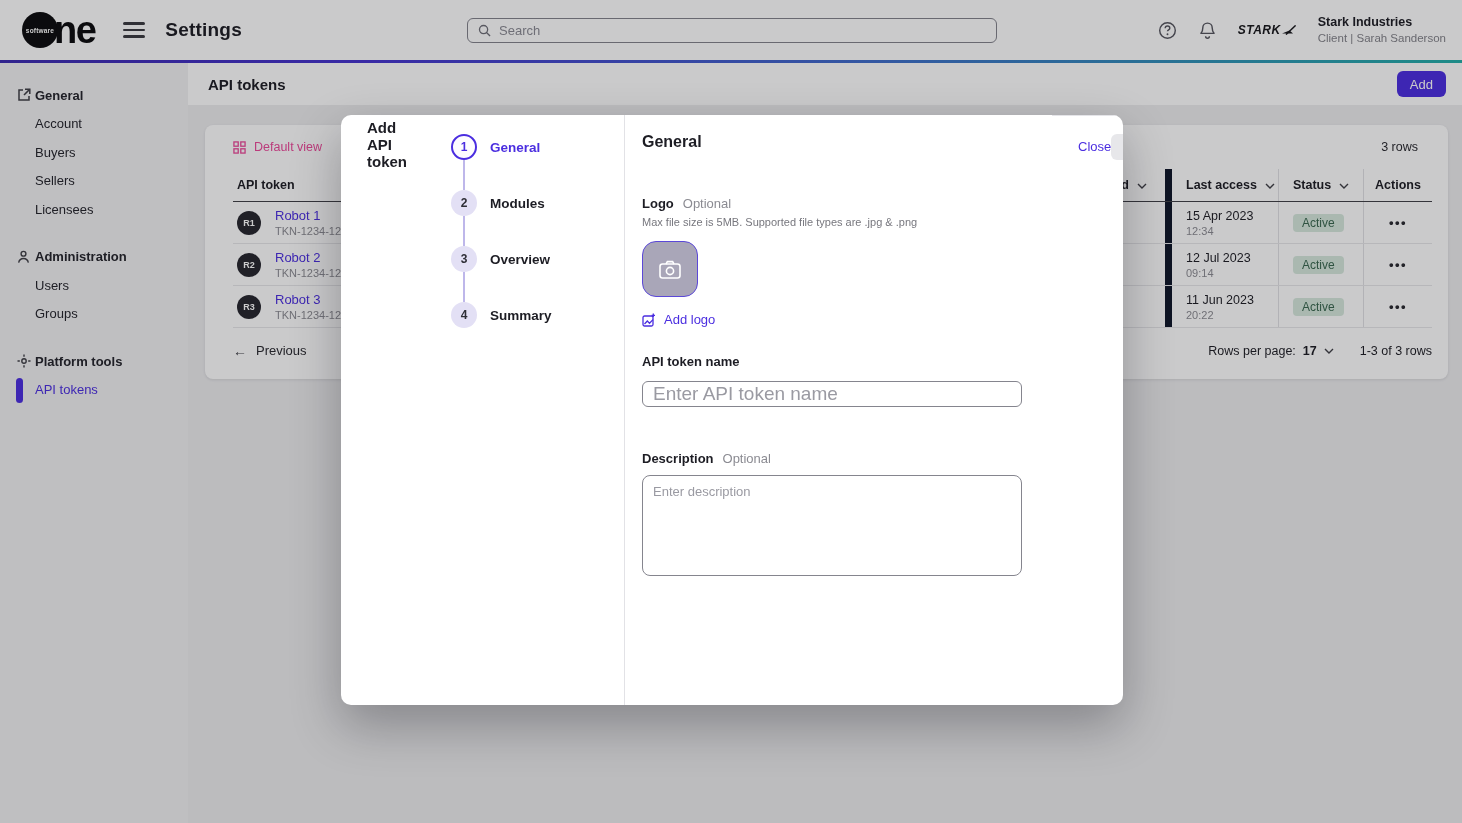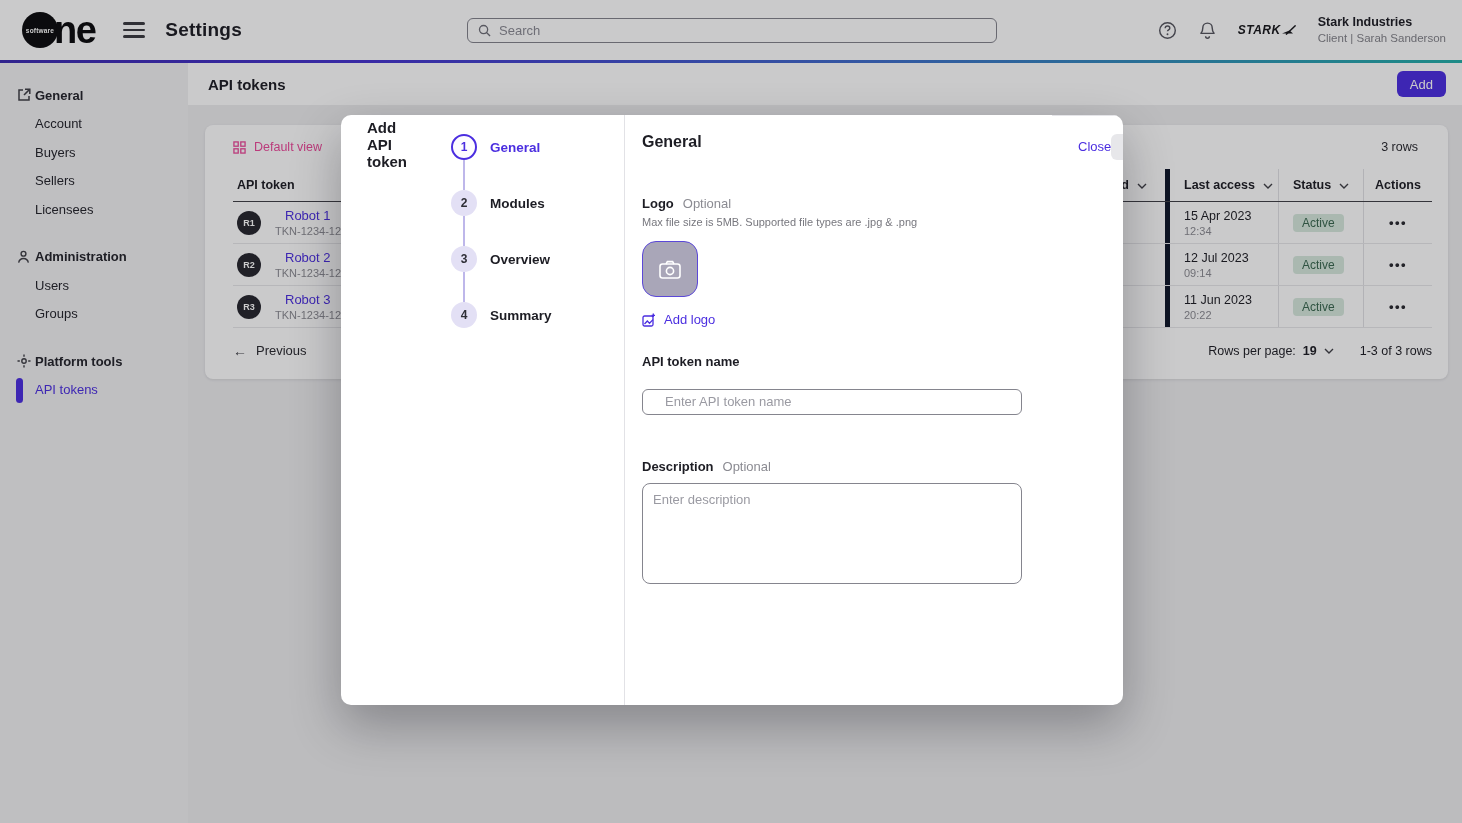--- a/index.html
+++ b/index.html
@@ -47,27 +47,27 @@
   .toolbar { height:44px; display:flex; align-items:center; padding:0 30px 0 28px; gap:20px; }
   .view-switch { display:flex; align-items:center; gap:8px; font-size:12.5px; font-weight:500; cursor:pointer; color:#ec4899; }
   .sort-btn { color:#3f3f46; cursor:pointer; display:flex; }
   .rows-count { margin-left:auto; font-size:12.5px; color:#2a2a30; }
   .tbl { margin:0 16px 0 28px; }
   .thead { display:flex; height:33px; border-bottom:1.5px solid #3f3f46; font-size:12.5px; font-weight:700; }
   .trow { display:flex; height:42px; border-bottom:1px solid #e7e7ea; font-size:12.5px; }
   .cell { display:flex; align-items:center; height:100%; }
   .c-token { flex:1; gap:14px; padding-left:4px; }
   .c-mid { width:300px; justify-content:flex-end; gap:10px; padding-right:18px; border-left:none; }
-  .c-last { width:113px; padding-left:14px; border-left:5px solid #0f172a; }
+  .c-last { width:113px; padding-left:14px; border-left:7px solid #0f172a; }
   .c-status { width:85px; padding-left:14px; border-left:1px solid #e1e1e5; }
   .c-actions { width:69px; justify-content:center; border-left:1px solid #e1e1e5; }
   .thead .cell { gap:8px; }
   .chev { color:#3f3f46; margin-top:1px; }
   .avatar { width:24px; height:24px; border-radius:50%; background:#26262e; color:#fff; font-size:9px; font-weight:700; display:flex; align-items:center; justify-content:center; flex:0 0 auto; }
-  .tok-name { color:#4b2ee0; font-weight:500; font-size:13px; cursor:pointer;margin-left:10px; }
+  .tok-name { color:#4b2ee0; font-weight:500; font-size:13px; cursor:pointer; }
   .tok-sub { color:#8b8b92; font-size:11px; margin-top:2px; white-space:nowrap; }
   .dcell { display:flex; flex-direction:column; justify-content:center; }
   .date { font-size:12.5px; }
   .time { font-size:11px; color:#8b8b92; margin-top:2px; }
   .badge { background:#d6e8dd; color:#39674f; font-size:12px; padding:2px 9px; border-radius:4px; }
   .dots { font-weight:700; letter-spacing:1.5px; color:#2a2a30; cursor:pointer; font-size:13px; }
   .pager { display:flex; align-items:center; height:45px; margin:0 16px 0 28px; font-size:13px; gap:44px; }
   .prev { display:flex; align-items:center; gap:9px; color:#2a2a30; cursor:pointer; }
   .arrow-l { font-size:14px; color:#3f3f46; }
   .pager-right { margin-left:auto; display:flex; align-items:center; gap:26px; font-size:12.5px; }
@@ -89,21 +89,21 @@
   .connector { width:2px; height:30px; background:#beb7ea; margin-left:12px; }
   .form { flex:1; padding:18px 30px 0 17px; }
   .form-heading { font-size:16px; font-weight:700; margin-bottom:25px; }
   .label-row { display:flex; align-items:baseline; gap:9px; }
   .f-label { font-size:13px; font-weight:700; }
   .f-opt { font-size:13px; color:#8b8b92;margin-top:20px; }
   .hint { font-size:11px; color:#77777e; margin-top:5px; }
   .logo-box { width:56px; height:56px; margin-top:13px; border-radius:14px; background:#a9a6b8; border:1.5px solid #5b48d8; display:flex; align-items:center; justify-content:center; color:#fff; cursor:pointer; }
   .add-logo { display:inline-flex; align-items:center; gap:8px; color:#4b2ee0; font-size:13px; font-weight:500; margin-top:15px; cursor:pointer; }
   .fld-name { margin-top:23px; }
-  .text-input { margin-top:20px; width:380px; height:26px; border:1px solid #85858e; border-radius:6px; padding:0 22px; font-size:13px; font-family:inherit; color:#2a2a30; display:block; }
+  .text-input { margin-top:12px; width:380px; height:26px; border:1px solid #85858e; border-radius:6px; padding:0 10px; font-size:19px; font-family:inherit; color:#2a2a30; display:block; }
   .fld-desc { margin-top:24px; }
   .textarea { margin-top:9px; width:380px; height:101px; border:1px solid #85858e; border-radius:8px; padding:8px 10px; font-size:13px; font-family:inherit; color:#2a2a30; resize:none; display:block; }
   .text-input::placeholder, .textarea::placeholder { color:#9a9aa2; }
   .modal-foot { height:62px; border-top:1px solid #e4e4e8; display:flex; align-items:center; padding:0 26px; }
   .close-link { color:#4b2ee0; font-size:13px; cursor:pointer; }
   .btn-back { margin-left:auto; background:#e7e7ea; color:#9b9ba1; border:none; border-radius:6px; height:26px; padding:0 12px; font-size:13px; font-family:inherit; }
   .btn-next { margin-left:12px; background:#4b2ee0; color:#fff; border:none; border-radius:6px; height:26px; padding:0 13px; font-size:13px; font-family:inherit; cursor:pointer; }
 </style>
 </head>
 <body>
@@ -349,21 +349,21 @@
 
   <div class="pager">
     <span class="prev">
       <span class="arrow-l">←</span>
       <span>Previous</span>
     </span>
     <span>Page</span>
     <span class="pager-right">
       <span class="rpp">
         <span>Rows per page:</span>
-        <b>19</b>
+        <b>17</b>
         <span class="chev">
             <svg width="10" height="6" viewBox="0 0 10 6">
               <path d="M1 1l4 4 4-4" fill="none" stroke="currentColor" stroke-width="1.4"></path>
             </svg>
           </span>
       </span>
       <span>1-3 of 3 rows</span>
     </span>
   </div>
 </section>

